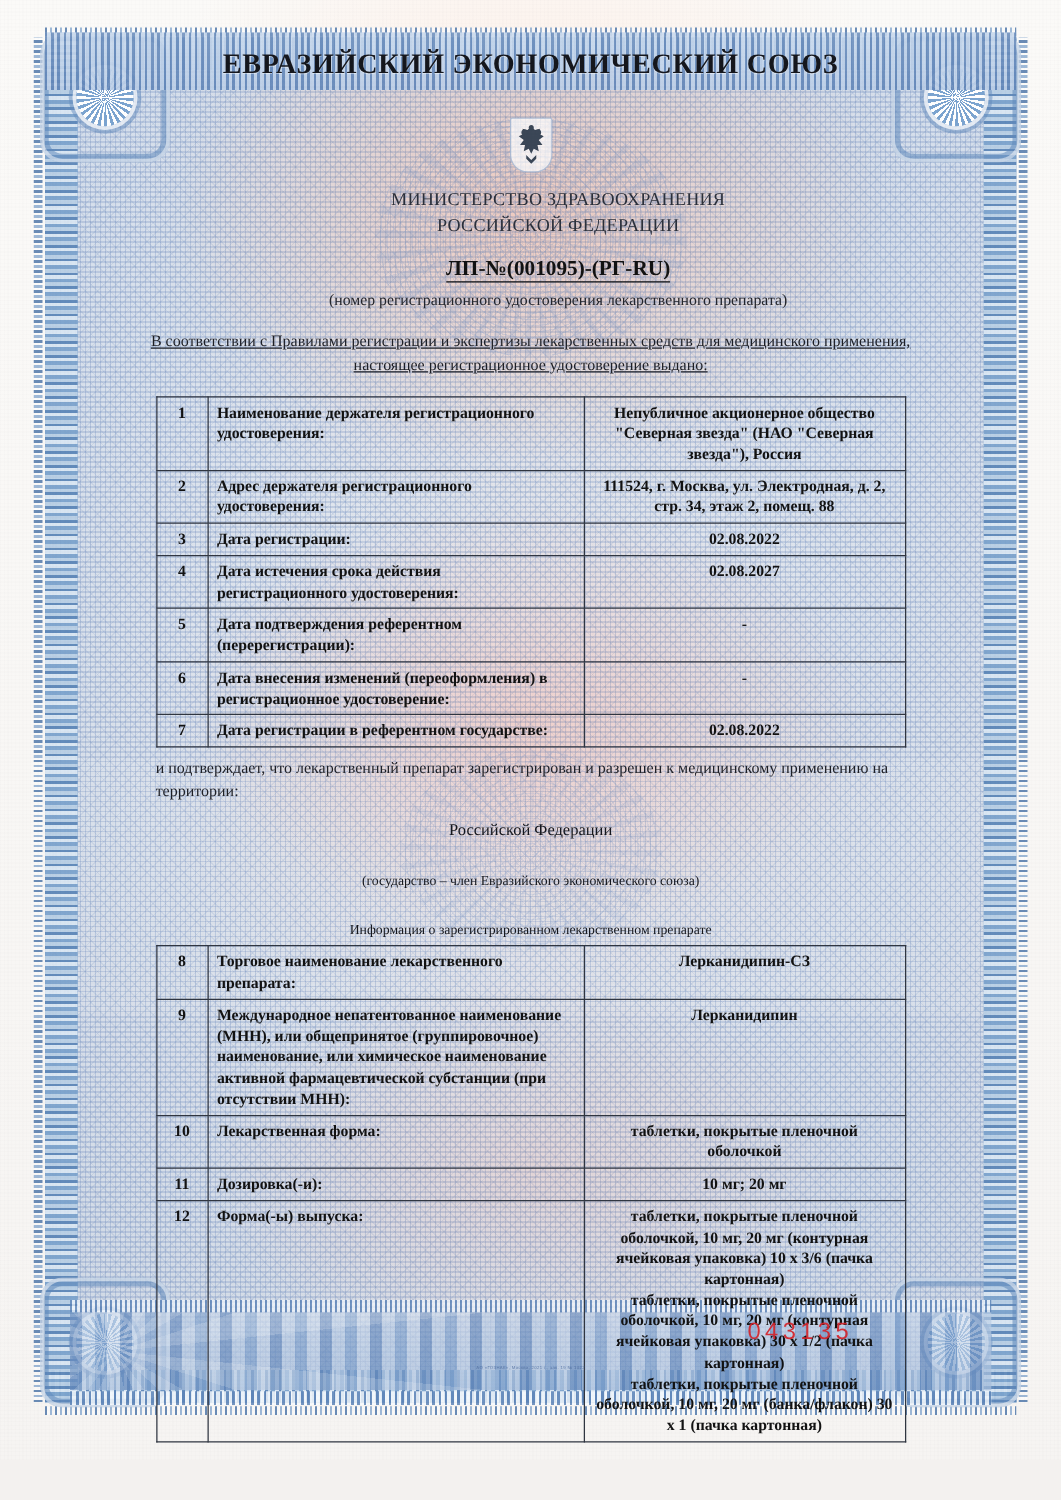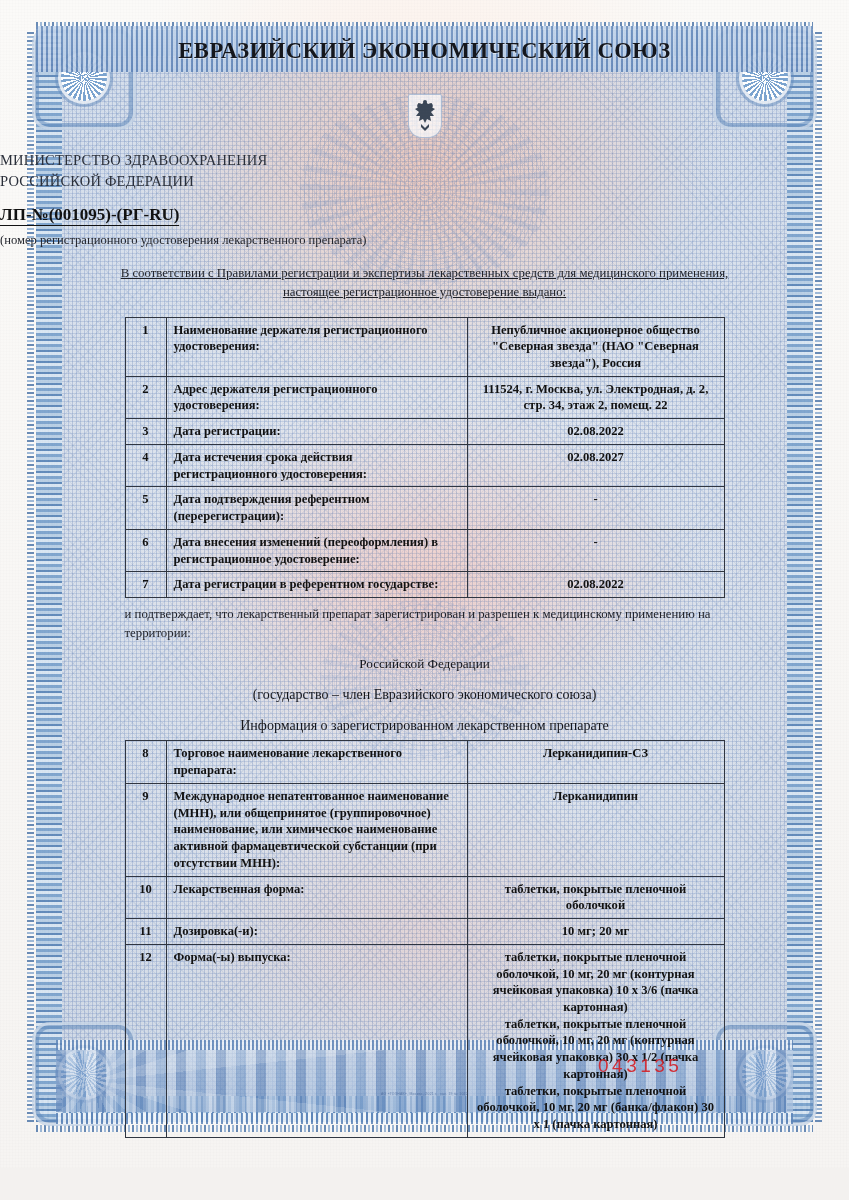--- a/index.html
+++ b/index.html
@@ -94,21 +94,21 @@
   #titleband{position:absolute;left:36px;right:36px;top:26px;height:46px;
     background:
       repeating-linear-gradient(90deg,rgba(78,118,172,.55) 0 2px,rgba(222,234,247,.6) 2px 5px),
       linear-gradient(rgba(166,190,222,.75),rgba(126,158,204,.8));}
   #maintitle{position:absolute;left:0;right:0;top:30px;height:42px;display:flex;align-items:center;justify-content:center;
     font-weight:bold;font-size:22.5px;letter-spacing:.6px;color:#14161c;
     text-shadow:0 1px 0 rgba(255,255,255,.45);}
 
   
   #content{position:absolute;left:0;right:0;top:78px;width:849px;}
-  .ctr{}
+  .ctr{text-align:center;margin-left:44px;}
 
   #emblem{margin:16px auto 0;width:34px;height:44px;position:relative;}
   #emblem .shield{position:absolute;inset:0;background:rgba(255,255,255,.72);
     border:1px solid rgba(120,150,192,.55);border-radius:2px 2px 14px 14px;}
   #ministry{margin-top:12px;font-size:14.5px;color:#2a2f3a;line-height:1.42;letter-spacing:.2px;}
   #certTitle{margin-top:18px;font-size:20px;font-weight:bold;color:#2b4a74;line-height:1.35;
     text-shadow:0 1px 0 rgba(255,255,255,.5);}
   #certTitle .l2{display:block;}
   #regnum{margin-top:14px;font-size:17px;font-weight:bold;color:#111;}
   #regnum span{border-bottom:1.6px solid #111;padding-bottom:1px;}
@@ -120,21 +120,21 @@
   table td{border:1px solid #2f3540;padding:4px 7px;vertical-align:top;line-height:1.33;}
   td.num{width:26px;text-align:center;font-weight:bold;}
   td.lbl{width:286px;font-weight:bold;}
   td.val{text-align:center;font-weight:bold;}
   #tbl1{margin-top:14px;}
   #tbl2{margin-top:6px;}
 
   .midtext{width:600px;margin:7px auto 0;font-size:12.8px;color:#1d1f26;line-height:1.5;}
   .midtext.just{text-align:left;}
   .midline{width:600px;margin:13px auto 0;text-align:center;font-size:13.2px;color:#14161c;}
-  .midline.small{font-size:14px;margin-top:15px;}
+  .midline.small{font-size:11px;margin-top:27px;}
 
   #serial{position:absolute;left:598px;top:1055px;font-family:"Liberation Sans",sans-serif;
     font-size:19px;letter-spacing:3.5px;color:#d4232a;opacity:.92;}
 
   #micro{position:absolute;left:0;right:0;bottom:72px;text-align:center;
     font-size:3.4px;letter-spacing:.3px;color:rgba(70,100,150,.75);
     font-family:"Liberation Sans",sans-serif;}
 </style>
 </head>
 <body>
@@ -207,21 +207,21 @@
     <table id="tbl1">
         <tbody>
           <tr>
             <td class="num">1</td>
             <td class="lbl">Наименование держателя регистрационного удостоверения:</td>
             <td class="val">Непубличное акционерное общество "Северная звезда" (НАО "Северная звезда"), Россия</td>
           </tr>
           <tr>
             <td class="num">2</td>
             <td class="lbl">Адрес держателя регистрационного удостоверения:</td>
-            <td class="val">111524, г. Москва, ул. Электродная, д. 2, стр. 34, этаж 2, помещ. 22</td>
+            <td class="val">111524, г. Москва, ул. Электродная, д. 2, стр. 34, этаж 2, помещ. 88</td>
           </tr>
           <tr>
             <td class="num">3</td>
             <td class="lbl">Дата регистрации:</td>
             <td class="val">02.08.2022</td>
           </tr>
           <tr>
             <td class="num">4</td>
             <td class="lbl">Дата истечения срока действия регистрационного удостоверения:</td>
             <td class="val">02.08.2027</td>

